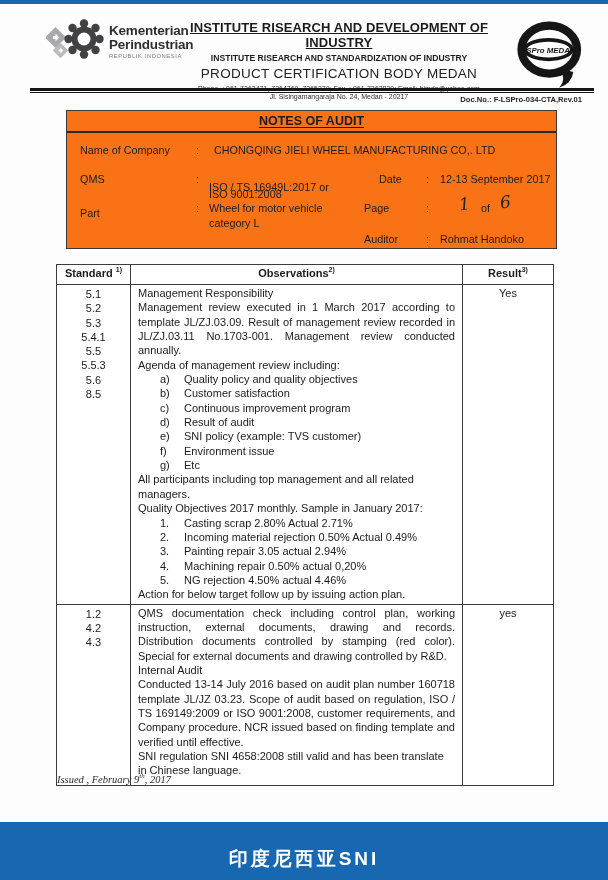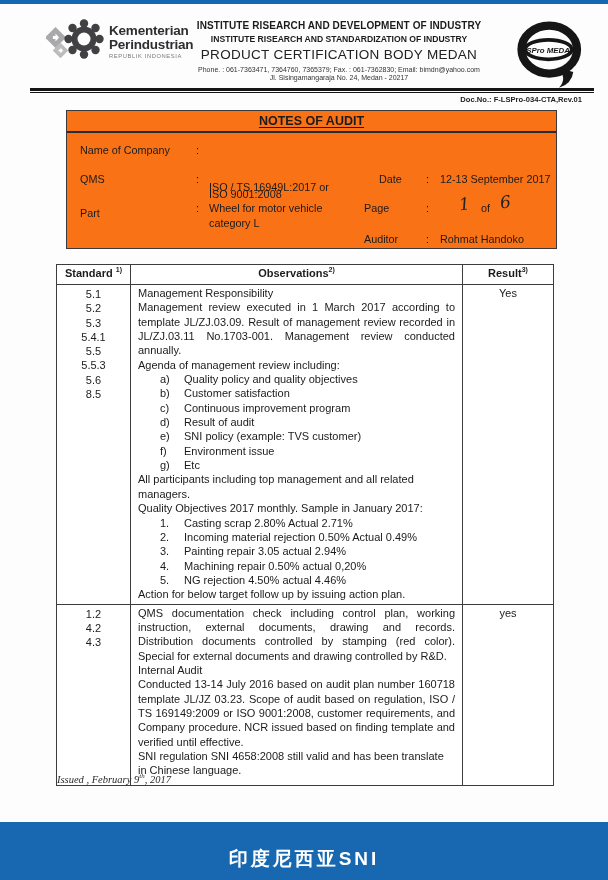--- a/index.html
+++ b/index.html
@@ -9,21 +9,21 @@
     font-family:"Liberation Sans",sans-serif;
   }
   .top-bar{position:absolute;top:0;left:0;right:0;height:4px;}
   
   .header{position:absolute;top:12px;left:0;width:100%;display:flex;align-items:flex-start;padding:6px 20px 0 46px;box-sizing:border-box;}
   .logo-left{width:132px;display:flex;gap:5px;flex:none;justify-content:space-between;}
   .ministry-text{margin-top:6px;line-height:1.02;}
   .ministry-text .l1,.ministry-text .l2{font-weight:bold;font-size:13.5px;letter-spacing:-0.2px;color:#2e2e30;}
   .ministry-text .l3{font-size:5.8px;color:#7a7a7c;letter-spacing:0.6px;margin-top:2px;}
   .center-block{flex:1;text-align:center;margin-top:2px;padding-right:4px;}
-  .center-block .o1{font-size:10px;font-weight:bold;letter-spacing:0.1px;}
+  .center-block .o1{font-size:13px;font-weight:bold;letter-spacing:0.1px;text-decoration:underline;}
   .center-block .o2{font-size:8.6px;font-weight:bold;margin-top:3px;}
   .center-block .o3{font-size:13.5px;margin-top:3px;letter-spacing:0.3px;color:#222;}
   .center-block .c1{font-size:7px;margin-top:4px;color:#333;}
   .center-block .c2{font-size:7px;margin-top:1px;color:#333;}
   .logo-right{width:84px;flex:none;text-align:right;}
   
   .rule{position:absolute;top:88px;left:30px;right:14px;height:5px;border-top:3px solid #151515;border-bottom:1px solid #151515;box-sizing:border-box;}
   .doc-no{position:absolute;top:95px;right:26px;font-size:7.6px;font-weight:bold;color:#222;}
   
   .notes-box{position:absolute;top:110px;left:66px;width:491px;height:139px;border:1.3px solid #3a3a3c;background:#f97316;box-sizing:border-box;}
@@ -112,20 +112,21 @@
 <div class="rule"></div>
 <div class="doc-no">Doc.No.: F-LSPro-034-CTA,Rev.01</div>
 
 <div class="notes-box">
   <div class="box-title">
     <span>NOTES OF AUDIT</span>
   </div>
   <div class="fields">
     <span class="f" style="left:13px;top:11px;">Name of Company</span>
     <span class="f" style="left:129px;top:11px;">:</span>
+    <span class="f" style="left:147px;top:11px;">CHONGQING JIELI WHEEL MANUFACTURING CO,. LTD</span>
 
     <span class="f" style="left:13px;top:40px;">QMS</span>
     <span class="f" style="left:129px;top:40px;">:</span>
     <span class="f" style="left:142px;top:48px;">ISO / TS 16949L:2017 or</span>
     <span class="f pre" style="left:142px;top:55px;">ISO  9001:2008</span>
 
     <span class="f" style="left:13px;top:74px;">Part</span>
     <span class="f" style="left:129px;top:69px;">:</span>
     <span class="f" style="left:142px;top:69px;">Wheel for motor vehicle</span>
     <span class="f" style="left:142px;top:84px;">category L</span>

